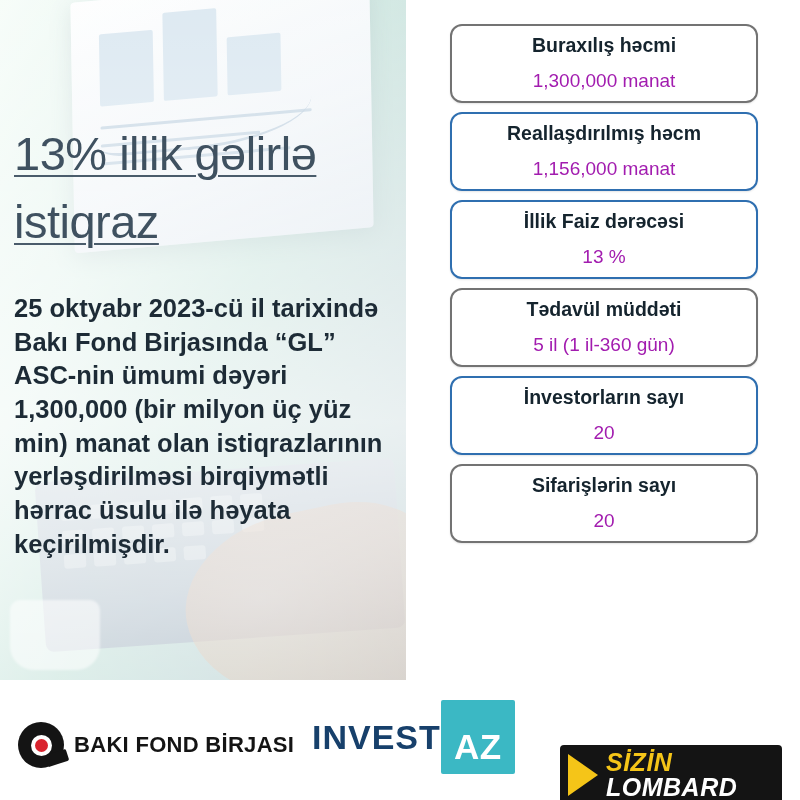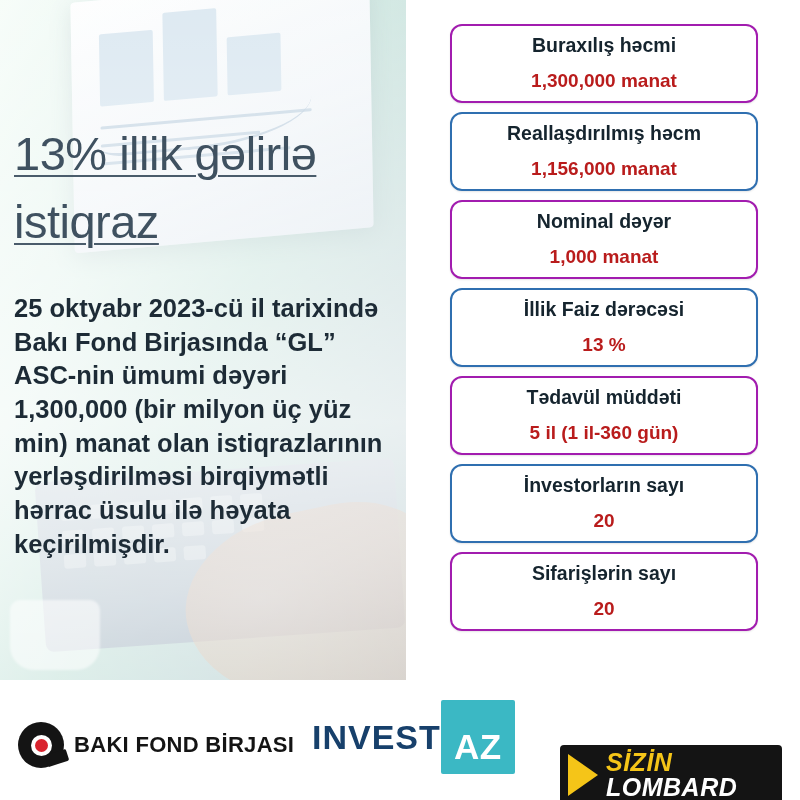--- a/index.html
+++ b/index.html
@@ -159,39 +159,39 @@
     width: 308px;
   }
   .card {
     position: relative;
     box-sizing: border-box;
     width: 308px;
     height: 79px;
     margin-bottom: 9px;
     background: #ffffff;
     border-radius: 12px;
-    border: 2px solid #a21caf;
+    border: 2px solid #737373;
     display: flex;
     flex-direction: column;
     align-items: center;
     justify-content: center;
     box-shadow: 0 1px 2px rgba(0,0,0,0.10);
   }
   .card.blue { border-color: #2f6fb0; }
   .card .title {
     color: #15242e;
     font-size: 19.5px;
     font-weight: bold;
     line-height: 1.1;
     text-align: center;
   }
   .card .value {
-    color: #b91c1c;
+    color: #a21caf;
     font-size: 19px;
-    font-weight: bold;
+    font-weight: normal;
     line-height: 1.1;
     margin-top: 14px;
     text-align: center;
   }
 
   
   .footer {
     position: absolute;
     left: 0;
     top: 680px;
@@ -384,24 +384,20 @@
     <div class="card">
       <div class="title">Buraxılış həcmi</div>
       <div class="value">1,300,000 manat</div>
     </div>
 
     <div class="card blue">
       <div class="title">Reallaşdırılmış həcm</div>
       <div class="value">1,156,000  manat</div>
     </div>
 
-    <div class="card">
-      <div class="title">Nominal dəyər</div>
-      <div class="value">1,000 manat</div>
-    </div>
 
     <div class="card blue">
       <div class="title">İllik Faiz dərəcəsi</div>
       <div class="value">13 %</div>
     </div>
 
     <div class="card">
       <div class="title">Tədavül müddəti</div>
       <div class="value">5 il (1 il-360 gün)</div>
     </div>

